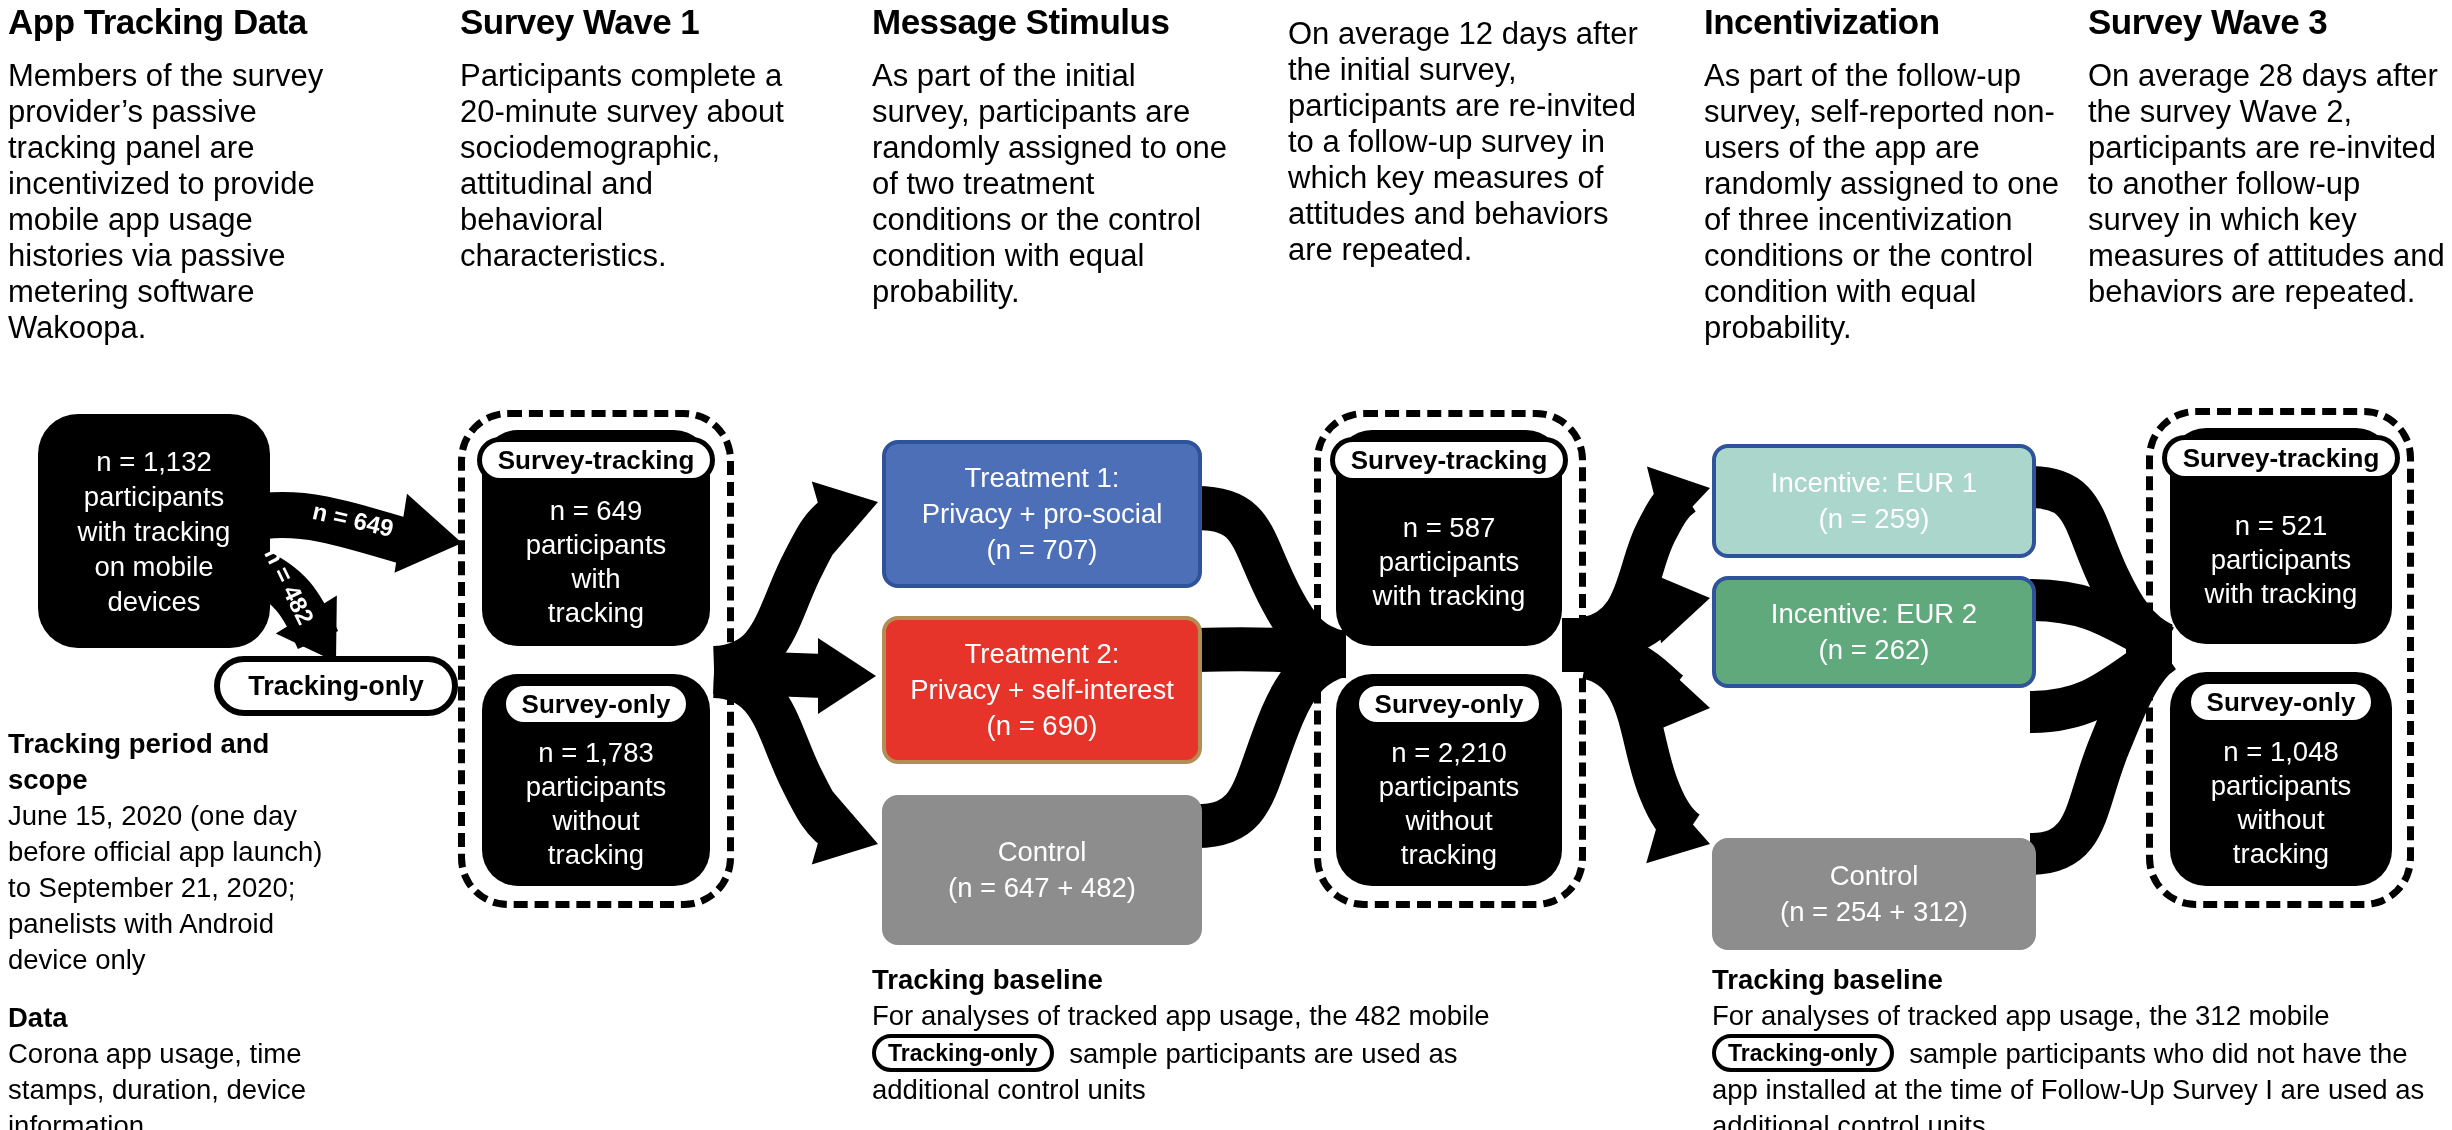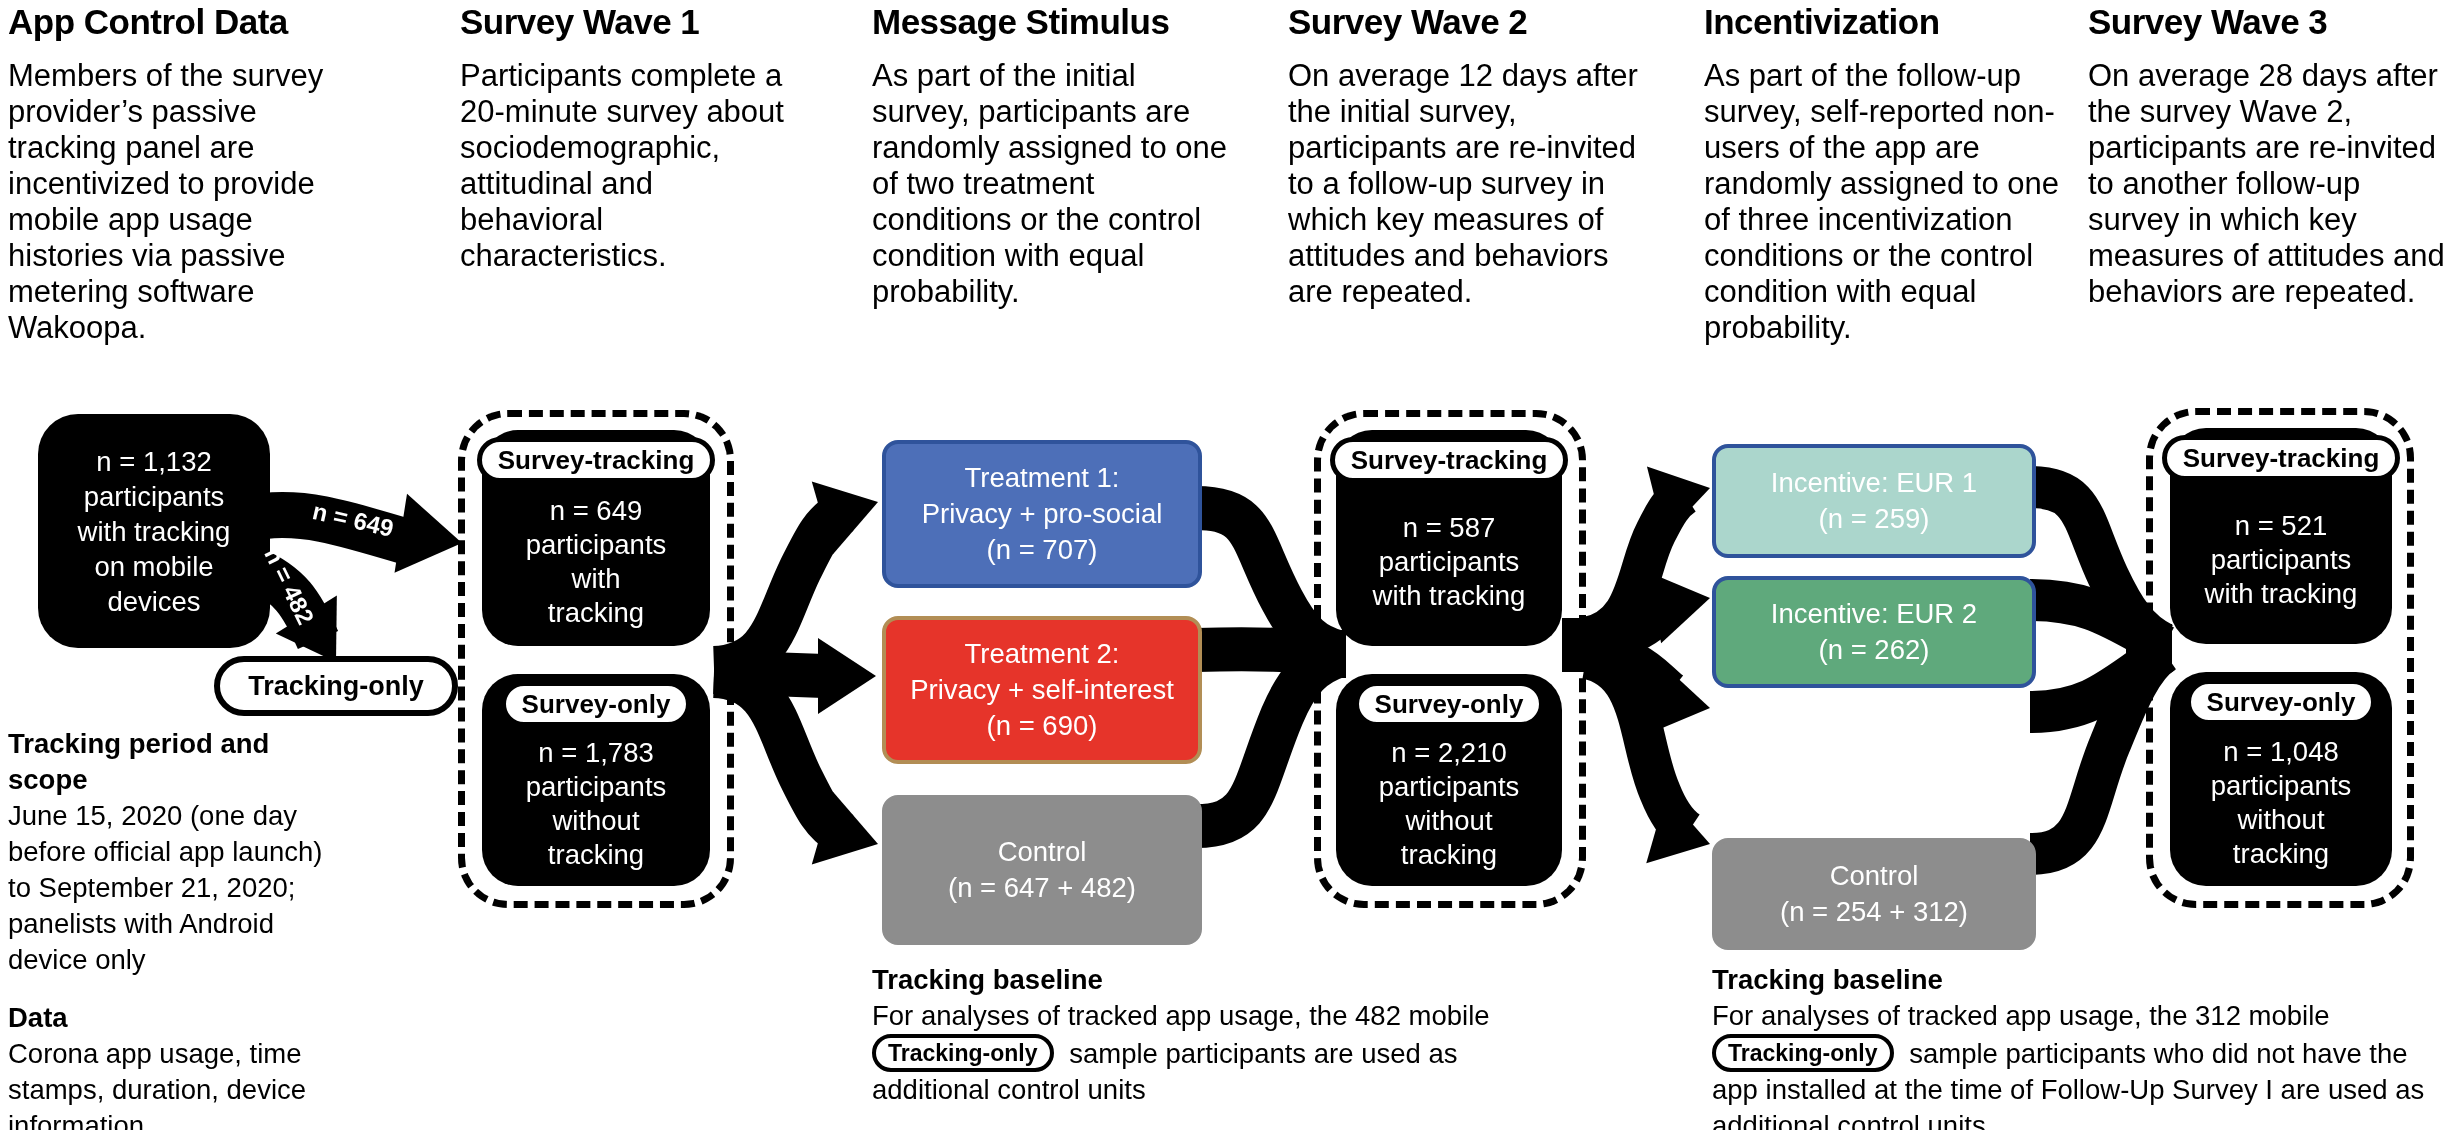--- a/index.html
+++ b/index.html
@@ -34,33 +34,32 @@
   .ipill{display:inline-block;border:4px solid #000;border-radius:999px;padding:0 12px;
          font-weight:bold;font-size:23px;line-height:30px;margin:0 8px 0 0;vertical-align:2px;
          background:#fff;}
 </style>
 </head>
 <body>
 
 <div class="canvas">
 
   <div class="col" style="left:8px;width:336px;">
-    <h2>App Control Data</h2>
+    <h2>App Tracking Data</h2>
     <p>Members of the survey provider’s passive tracking panel are incentivized to provide mobile app usage histories via passive metering software Wakoopa.</p>
   </div>
   <div class="col" style="left:460px;width:330px;">
     <h2>Survey Wave 1</h2>
     <p>Participants complete a 20-minute survey about sociodemographic, attitudinal and behavioral characteristics.</p>
   </div>
   <div class="col" style="left:872px;width:362px;">
     <h2>Message Stimulus</h2>
     <p>As part of the initial survey, participants are randomly assigned to one of two treatment conditions or the control condition with equal probability.</p>
   </div>
   <div class="col" style="left:1288px;width:364px;">
-    <h2>Survey Wave 2</h2>
     <p>On average 12 days after the initial survey, participants are re-invited to a follow-up survey in which key measures of attitudes and behaviors are repeated.</p>
   </div>
   <div class="col" style="left:1704px;width:370px;">
     <h2>Incentivization</h2>
     <p>As part of the follow-up survey, self-reported non-users of the app are randomly assigned to one of three incentivization conditions or the control condition with equal probability.</p>
   </div>
   <div class="col" style="left:2088px;width:364px;">
     <h2>Survey Wave 3</h2>
     <p>On average 28 days after the survey Wave 2, participants are re-invited to another follow-up survey in which key measures of attitudes and behaviors are repeated.</p>
   </div>

